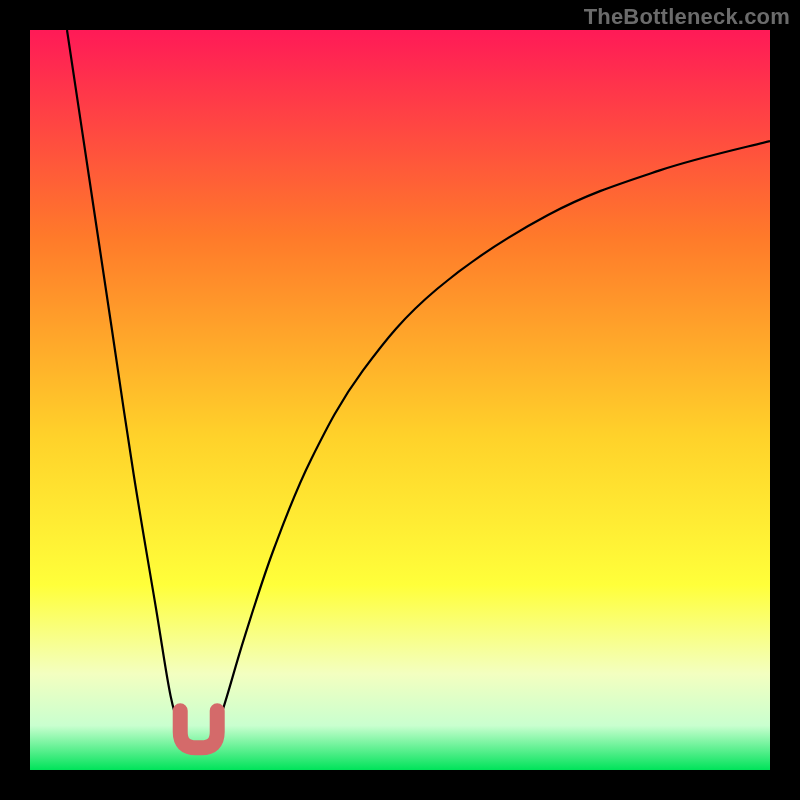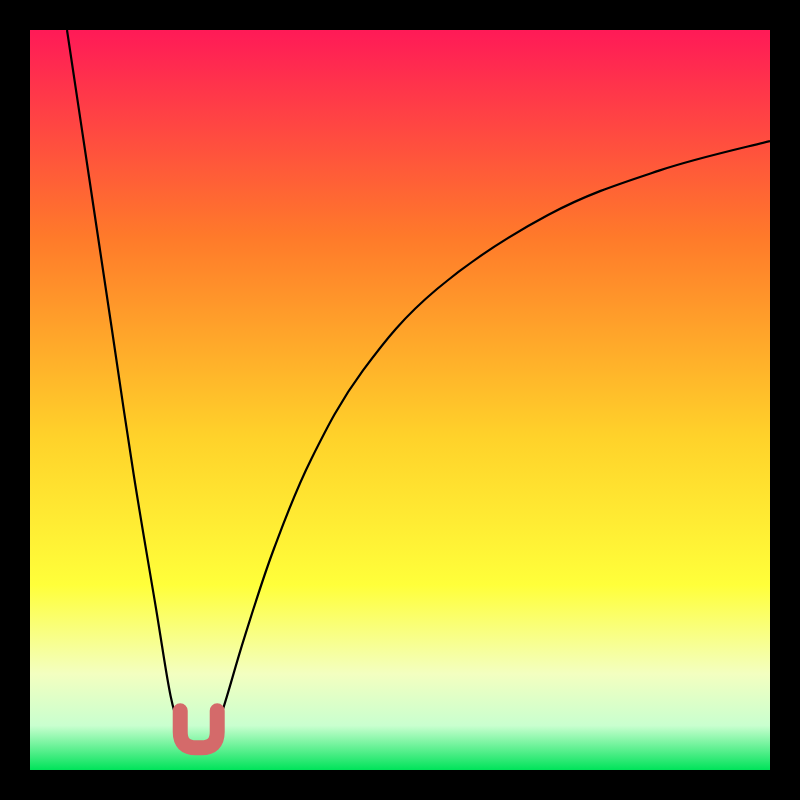--- a/index.html
+++ b/index.html
@@ -35,20 +35,21 @@
     letter-spacing: 0.2px;
     user-select: none;
   }
   svg { display: block; }
 </style>
 </head>
 <body>
 
 <div class="frame">
 
+  <div class="watermark">TheBottleneck.com</div>
 
   <div class="plot">
     <svg viewBox="0 0 740 740" width="740" height="740">
       <defs>
         <linearGradient id="bg-grad" x1="0" y1="0" x2="0" y2="1">
           <stop offset="0" stop-color="#ff1a57"></stop>
           <stop offset="0.28" stop-color="#ff7a2a"></stop>
           <stop offset="0.55" stop-color="#ffd22a"></stop>
           <stop offset="0.75" stop-color="#ffff3a"></stop>
           <stop offset="0.87" stop-color="#f3ffc0"></stop>

